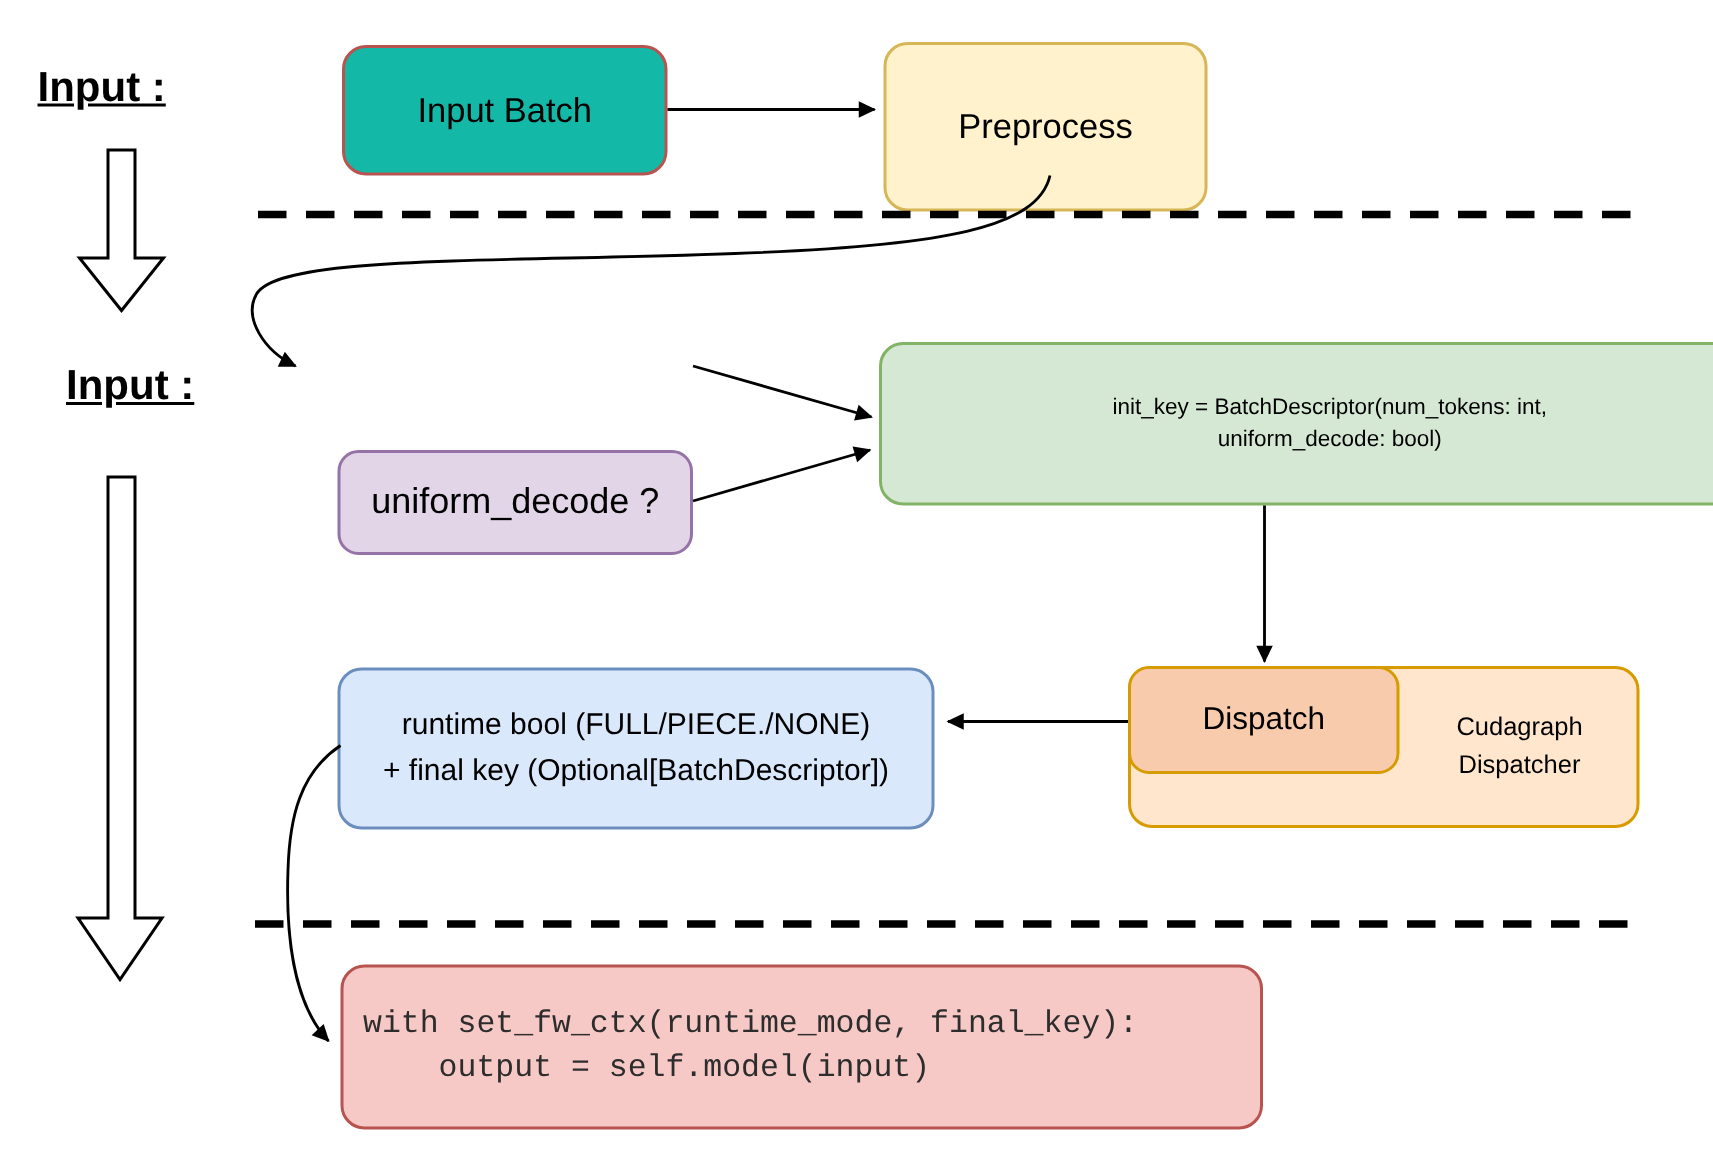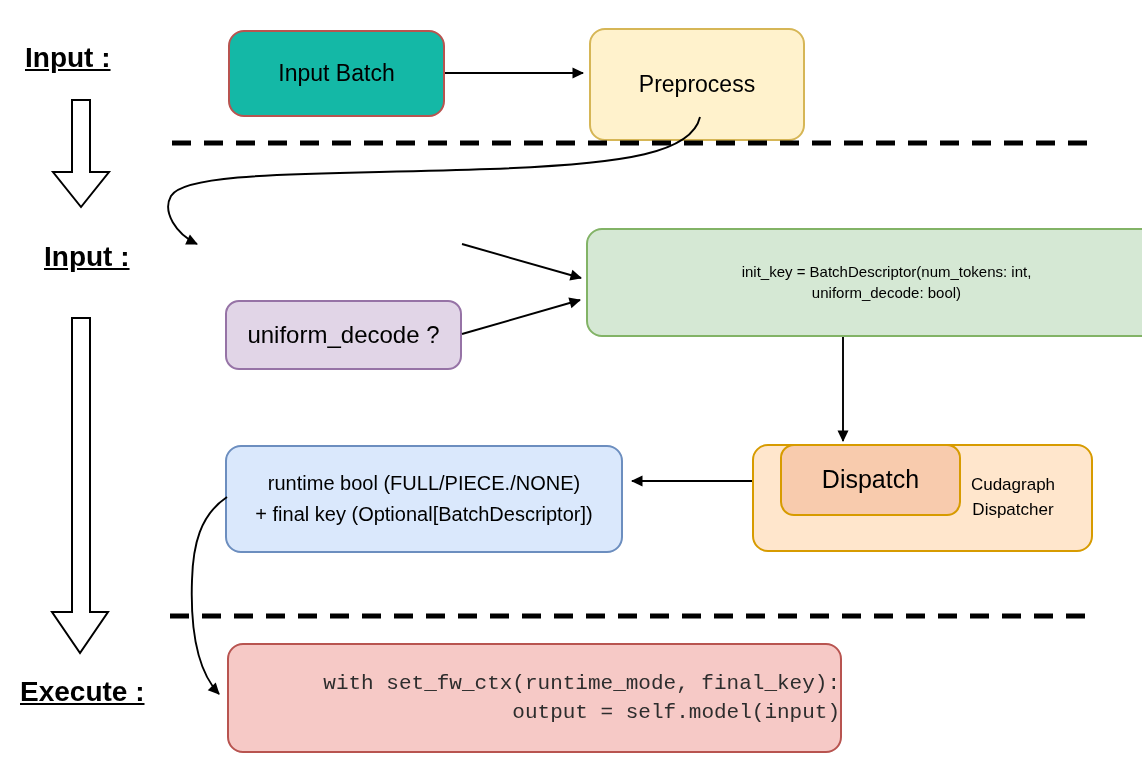--- a/index.html
+++ b/index.html
@@ -36,26 +36,26 @@
   .node-preprocess{left:589px;top:28px;width:216px;height:113px;background:#FFF2CC;border-color:#D6B656;font-size:23px;}
   .node-cg-padding{left:225px;top:210px;width:237px;height:70px;background:#E1D5E7;border-color:#9673A6;font-size:24px;border-radius:14px;}
   .node-uniform-decode{left:225px;top:300px;width:237px;height:70px;background:#E1D5E7;border-color:#9673A6;font-size:24px;border-radius:14px;}
   .node-init-key{left:586px;top:228px;width:601px;height:109px;background:#D5E8D4;border-color:#82B366;font-size:15px;}
   .node-cudagraph{left:752px;top:444px;width:341px;height:108px;background:#FFE6CC;border-color:#D79B00;font-size:17px;}
   .cudagraph-label{
     position:absolute;left:181px;top:0;width:156px;height:104px;
     display:flex;flex-direction:column;align-items:center;justify-content:center;
     line-height:1.45;
   }
-  .node-dispatch{left:752px;top:444px;width:181px;height:72px;background:#F8CBAD;border-color:#D79B00;font-size:25px;border-radius:14px;margin-left:28px;}
+  .node-dispatch{left:752px;top:444px;width:181px;height:72px;background:#F8CBAD;border-color:#D79B00;font-size:21px;border-radius:14px;}
   .node-runtime-mode{left:225px;top:445px;width:398px;height:108px;background:#DAE8FC;border-color:#6C8EBF;font-size:20px;line-height:1.55;}
   .node-execute-code{
     left:227px;top:643px;width:615px;height:110px;
     background:#F6C9C6;border-color:#B85450;
-    align-items:flex-end;justify-content:center;
+    align-items:flex-start;justify-content:center;
     font-family:"Liberation Mono", monospace;
     font-size:21px;color:#2d2d2d;
     padding-left:13px;line-height:1.4;
     white-space:pre;text-align:left;
   }
   .node-execute-code span{white-space:pre;}
   svg.connectors{
     position:absolute;left:0;top:0;z-index:5;
     pointer-events:none;
   }
@@ -63,21 +63,20 @@
   .sep{stroke:#000000;stroke-width:5;stroke-dasharray:19 13;}
   .block-arrow{fill:#ffffff;stroke:#000000;stroke-width:2;stroke-linejoin:miter;}
 </style>
 </head>
 <body>
 
 <div class="canvas">
 
   <div class="stage-label" style="left:25px;top:42px;">Input :</div>
   <div class="stage-label" style="left:44px;top:241px;">Input :</div>
-  <div class="stage-label" style="left:20px;top:676px;">Execute :</div>
 
   <div class="node node-input-batch">
     <span>Input Batch</span>
   </div>
 
   <div class="node node-preprocess">
     <span>Preprocess</span>
   </div>
 
 

